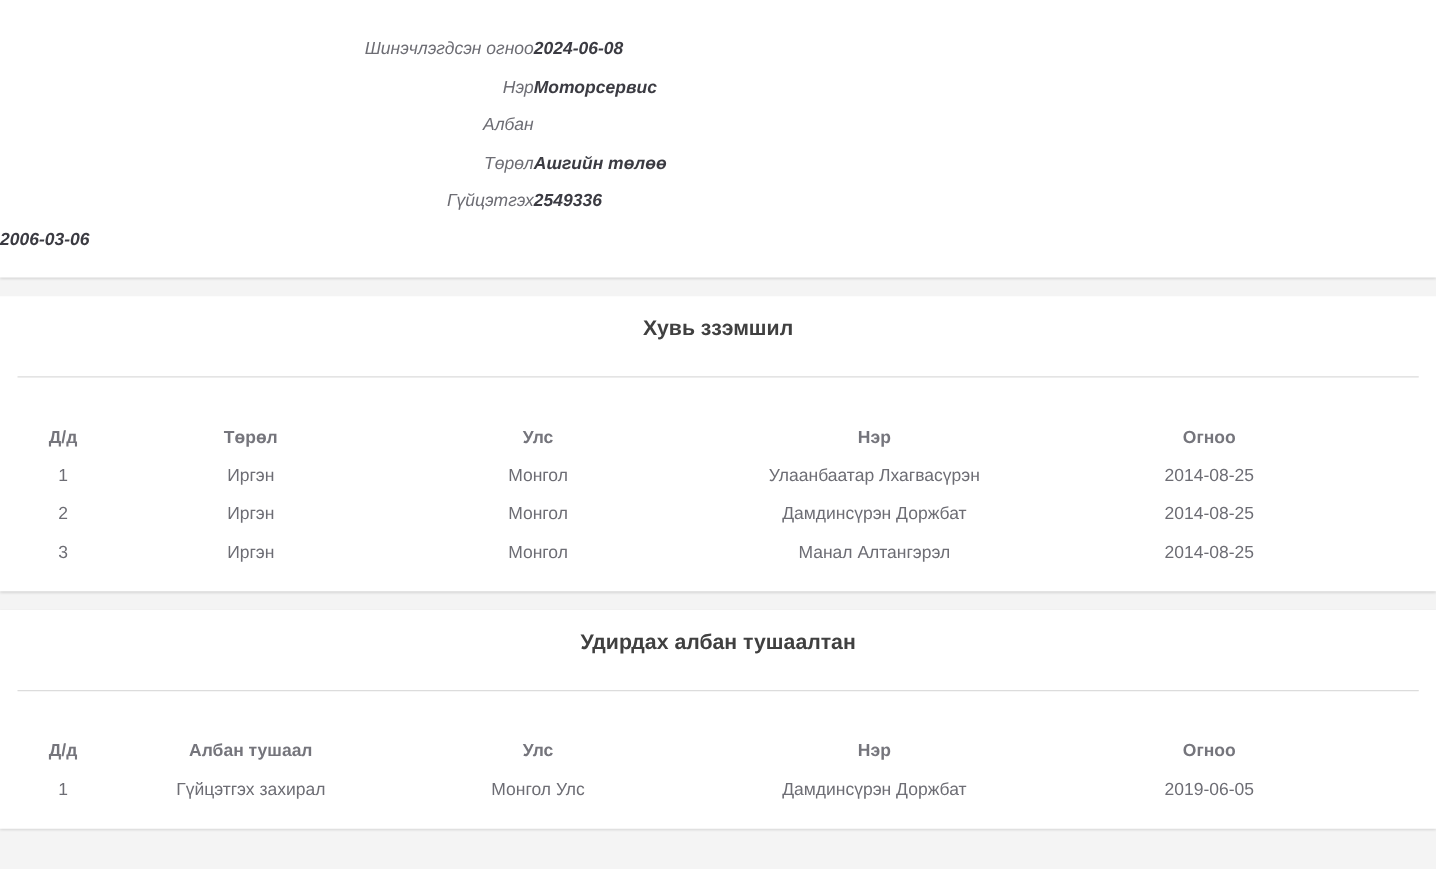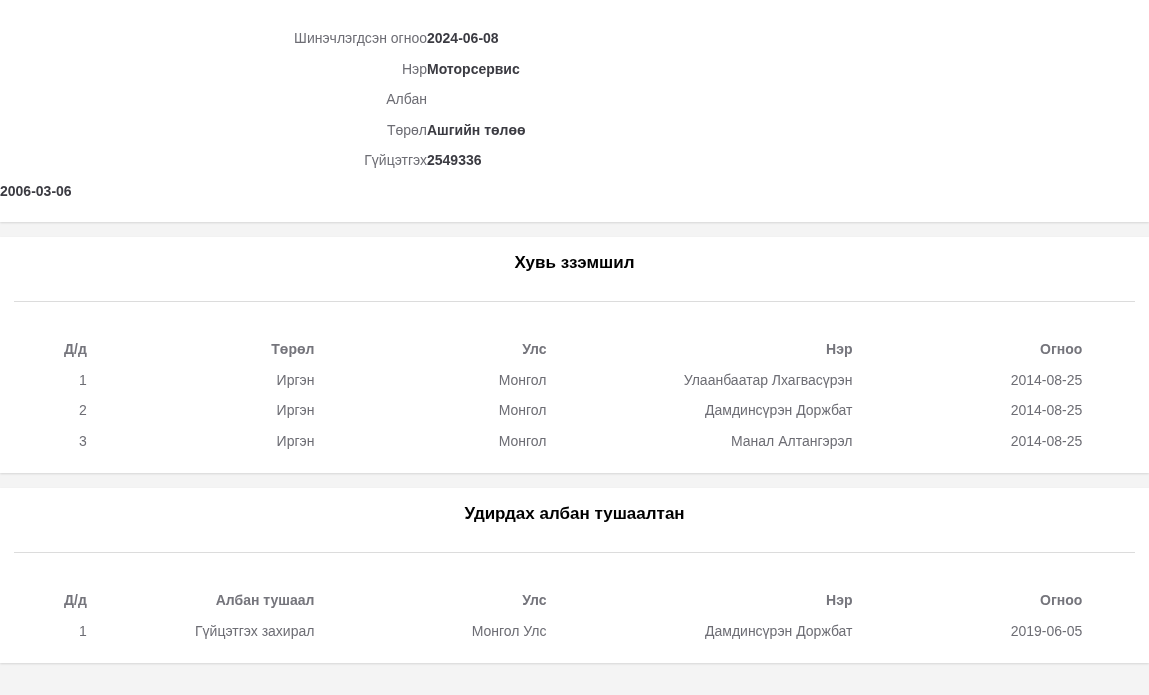--- a/index.html
+++ b/index.html
@@ -10,21 +10,21 @@
     font-family: "Liberation Sans", sans-serif;
     overflow: hidden;
   }
   .card {
     background: #ffffff;
     box-shadow: 0 1px 2px rgba(0,0,0,0.12);
     margin-bottom: 15px;
     position: relative;
   }
   
-  .info-card { padding: 23px 1px 16px 0; }
+  .info-card { padding: 23px 1px 16px 0; font-style: italic; }
   .info-row {
     display: flex;
     align-items: center;
     height: 30.5px;
   }
   .info-label {
     width: 427px;
     text-align: right;
     font-size: 14px;
     color: #6d6d74;
@@ -36,38 +36,38 @@
     color: #3b3b42;
   }
   
   .section-card { padding: 16px 0 17px 0; }
   .section-title {
     margin: 0;
     text-align: center;
     font-size: 17px;
     line-height: 20px;
     font-weight: 600;
-    color: #000000;
+    color: #404040;
   }
   .section-divider {
     border: none;
     border-top: 1px solid #dcdcdc;
     margin: 28px 14px 0 14px;
     height: 0;
   }
   table.data-table {
     width: calc(100% - 28px);
     margin: 32px 14px 0 14px;
     border-collapse: collapse;
     table-layout: fixed;
   }
   .data-table th, .data-table td {
     height: 30.5px;
     padding: 0;
-    text-align: right;
+    text-align: center;
     font-size: 14px;
     vertical-align: middle;
     white-space: nowrap;
   }
   .data-table th {
     font-weight: 700;
     color: #75757c;
   }
   .data-table td {
     font-weight: 400;

